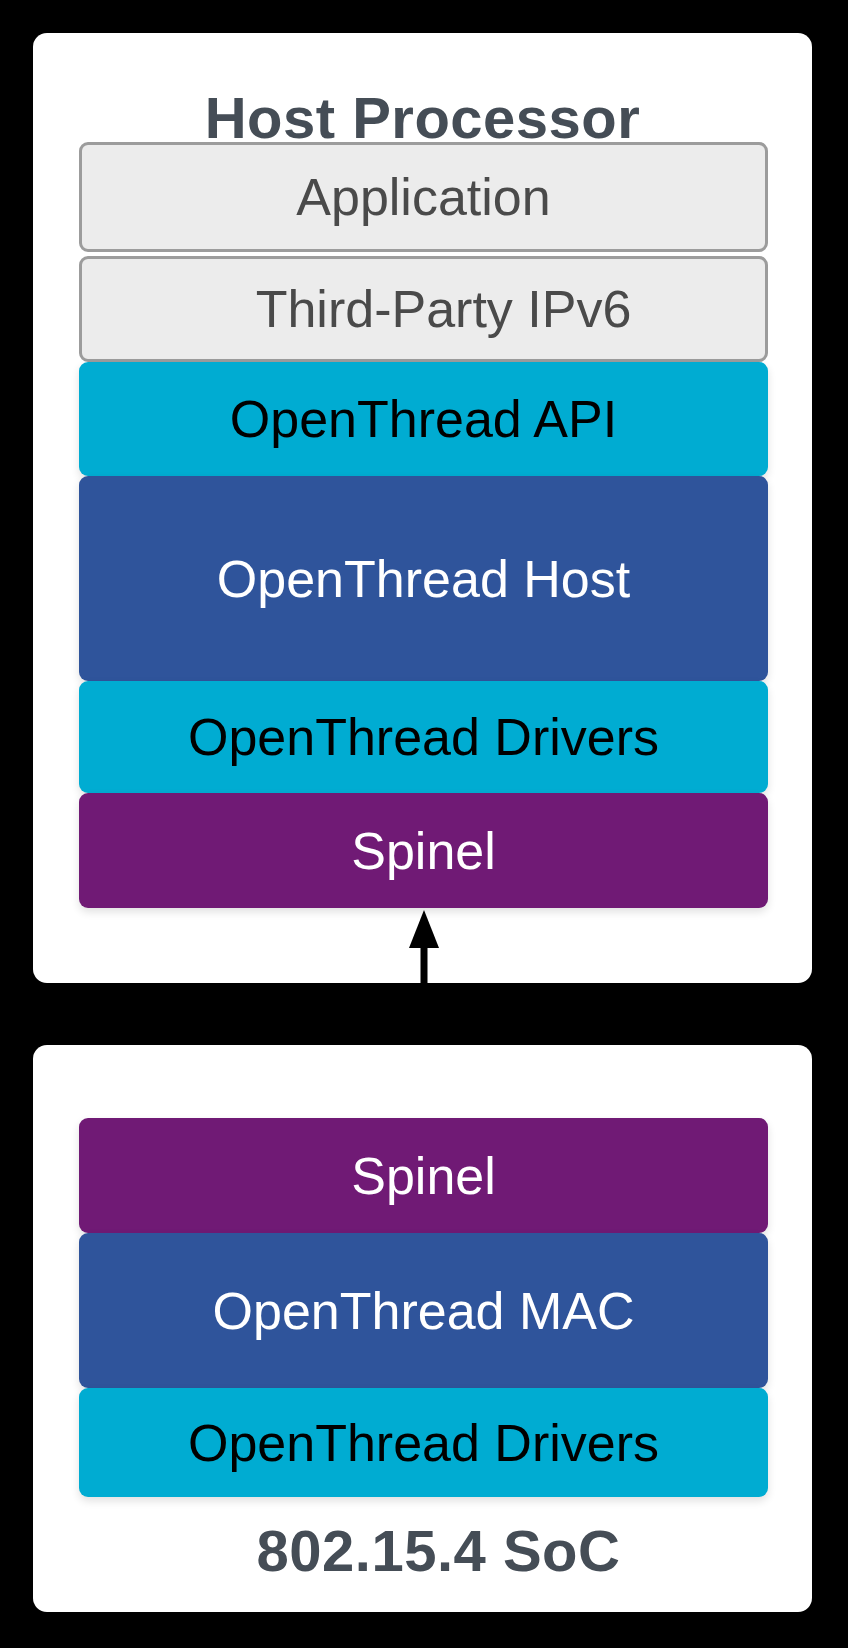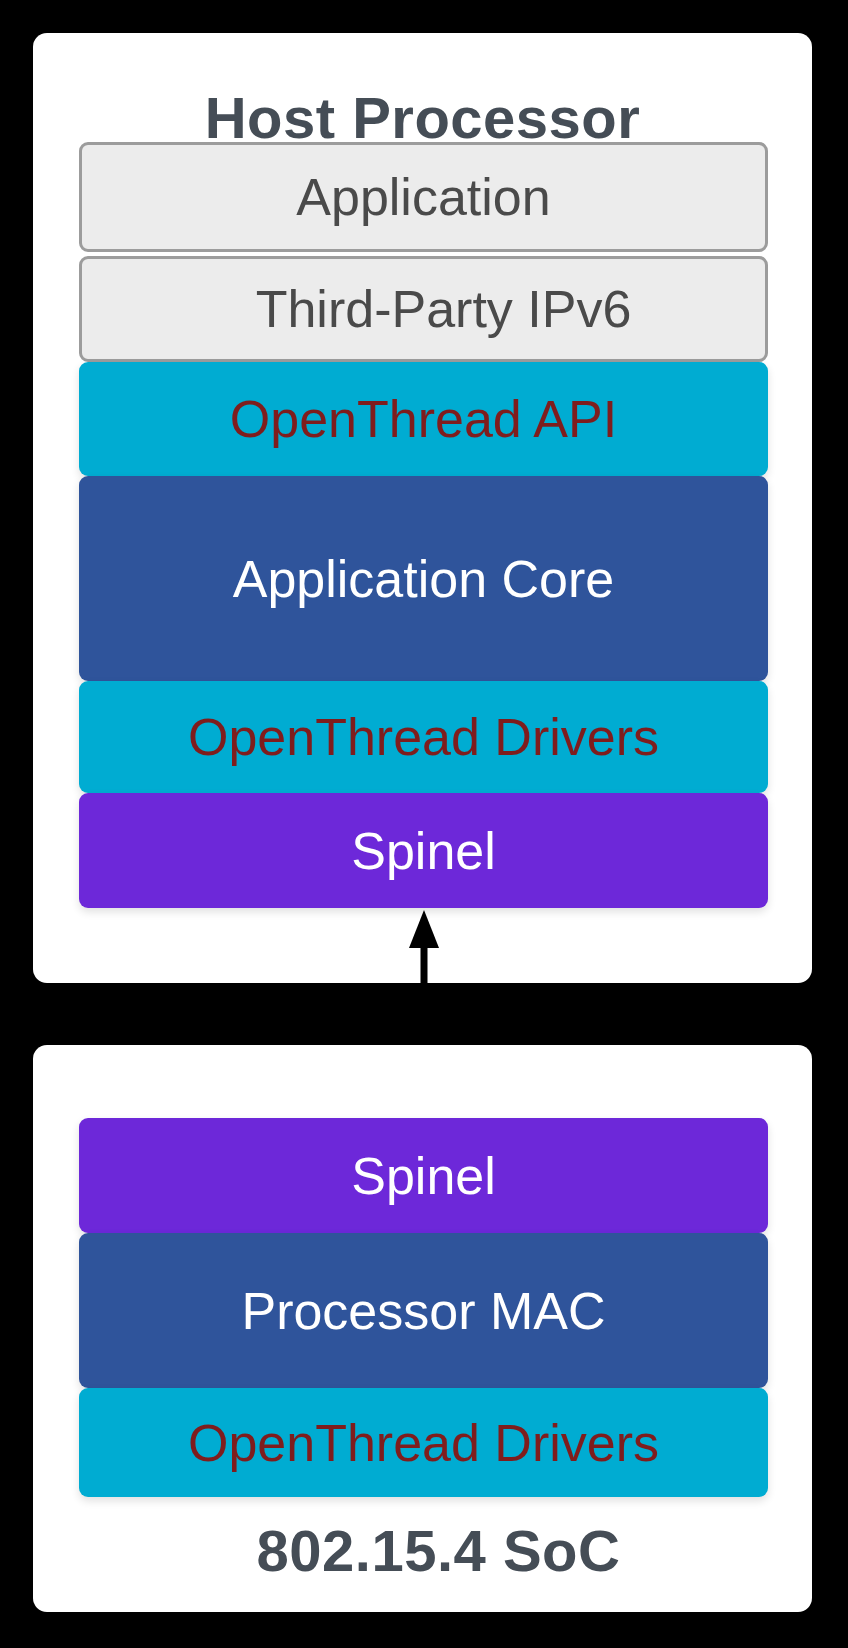--- a/index.html
+++ b/index.html
@@ -43,23 +43,23 @@
     border-radius:9px;
     box-sizing:border-box;
     box-shadow:0 4px 9px rgba(0,0,0,0.12);
   }
   .layer-gray{
     background:#ececec;
     border:3px solid #9c9c9c;
     color:#4a4a4a;
     box-shadow:none;
   }
-  .layer-cyan{ background:#00acd2; color:#7f1d1d; }
+  .layer-cyan{ background:#00acd2; color:#000000; }
   .layer-blue{ background:#2f549b; color:#ffffff; }
-  .layer-red { background:#6d28d9; color:#ffffff; }
+  .layer-red { background:#701a75; color:#ffffff; }
 
   
   .l-app    { top:109px; height:110px; }
   .l-ipv6   { top:223px; height:106px;padding-left:40px; }
   .l-api    { top:329px; height:114px; }
   .l-core   { top:443px; height:205px; }
   .l-drv1   { top:648px; height:112px; }
   .l-spinel1{ top:760px; height:115px; }
 
   
@@ -84,21 +84,21 @@
     <div class="layer layer-gray l-app">
       <span>Application</span>
     </div>
     <div class="layer layer-gray l-ipv6">
       <span>Third-Party IPv6</span>
     </div>
     <div class="layer layer-cyan l-api">
       <span>OpenThread API</span>
     </div>
     <div class="layer layer-blue l-core">
-      <span>Application Core</span>
+      <span>OpenThread Host</span>
     </div>
     <div class="layer layer-cyan l-drv1">
       <span>OpenThread Drivers</span>
     </div>
     <div class="layer layer-red l-spinel1">
       <span>Spinel</span>
     </div>
   </div>
 
   <div class="arrow-wrap">
@@ -107,21 +107,21 @@
       <polygon points="20,0 35,38 5,38" fill="#000000"></polygon>
       <polygon points="20,212 35,174 5,174" fill="#000000"></polygon>
     </svg>
   </div>
 
   <div class="card card-soc">
     <div class="layer layer-red l-spinel2">
       <span>Spinel</span>
     </div>
     <div class="layer layer-blue l-mac">
-      <span>Processor MAC</span>
+      <span>OpenThread MAC</span>
     </div>
     <div class="layer layer-cyan l-drv2">
       <span>OpenThread Drivers</span>
     </div>
     <div class="card-title title-soc">802.15.4 SoC</div>
   </div>
 
 </div>
 
 </body></html>

